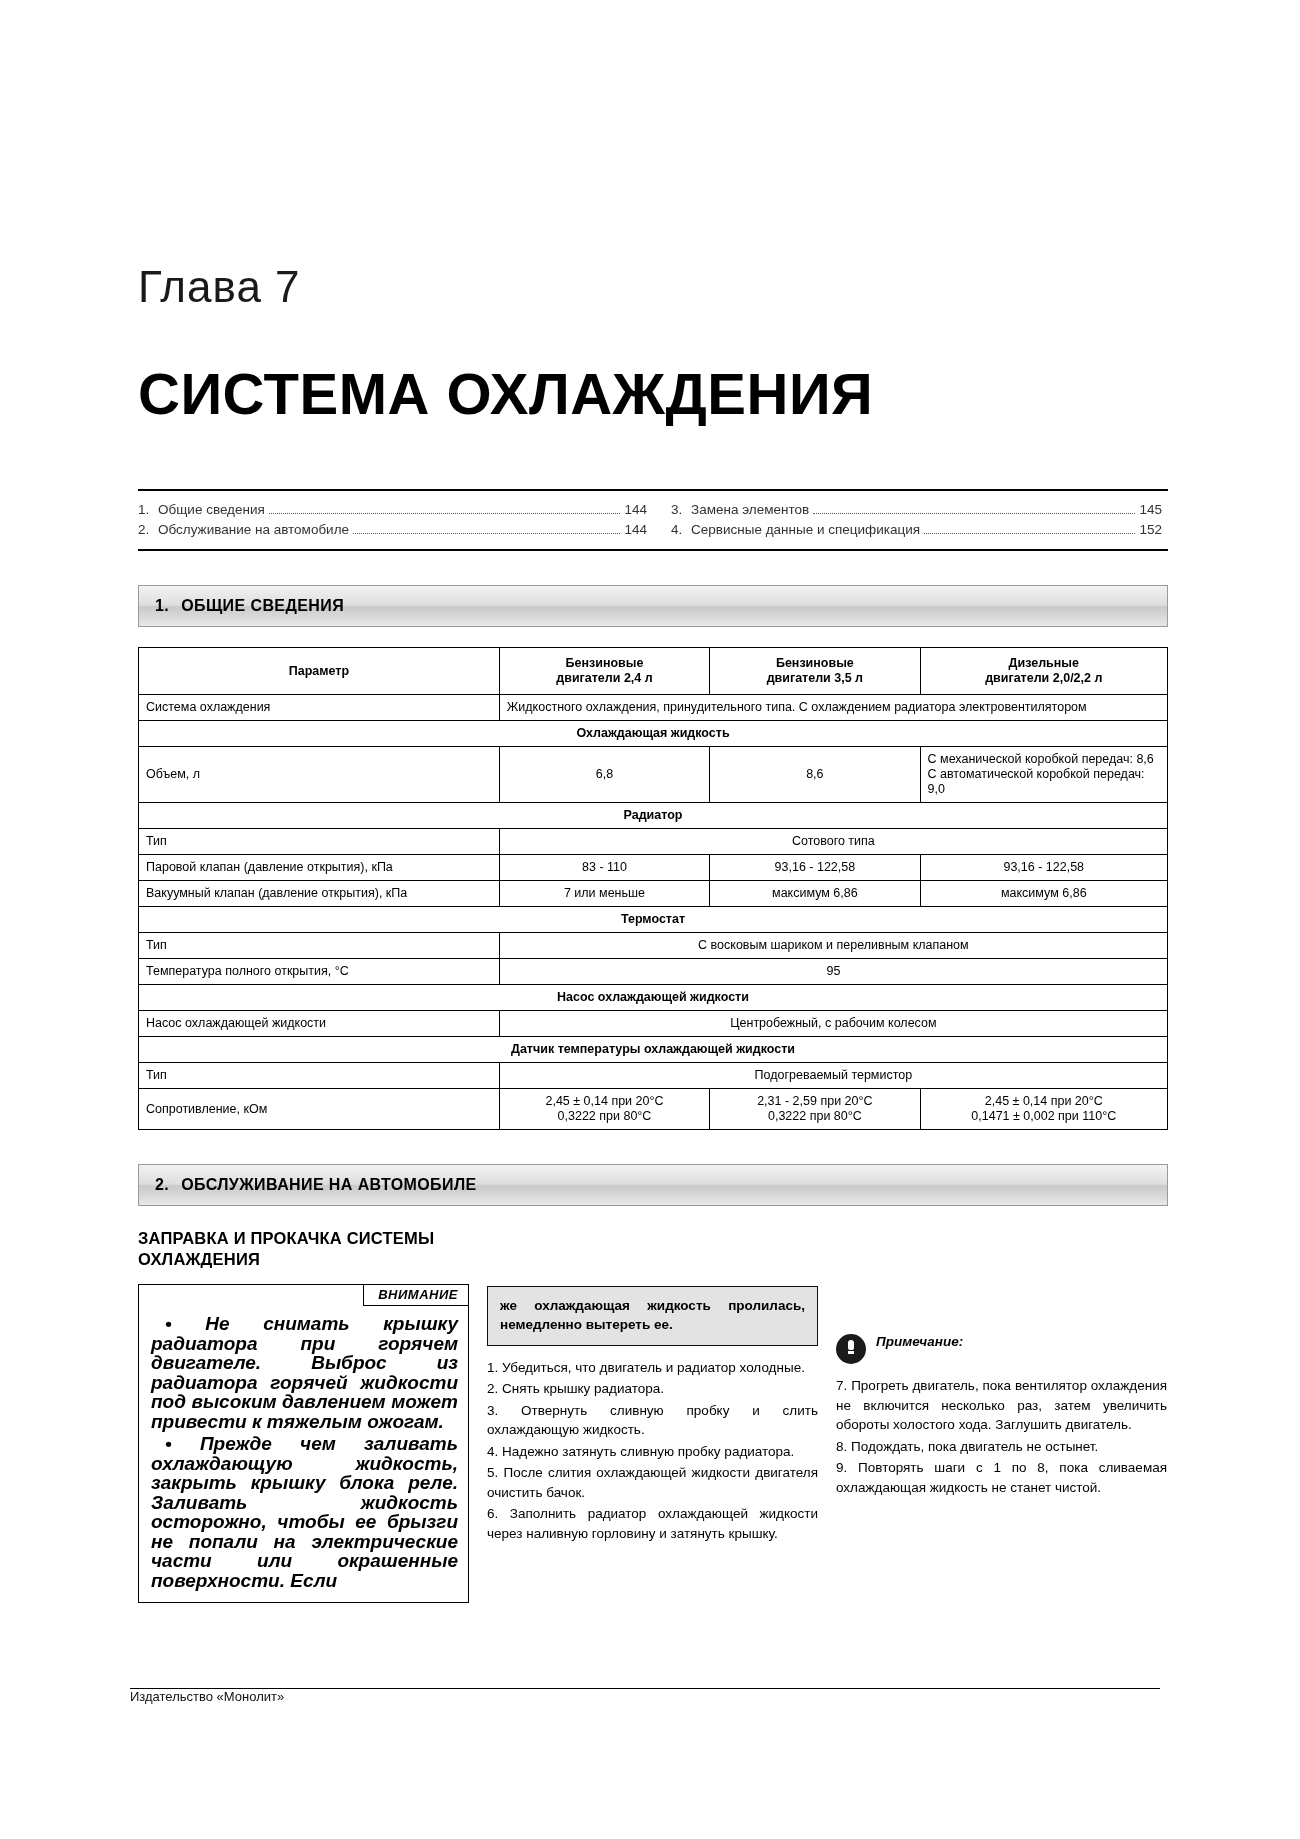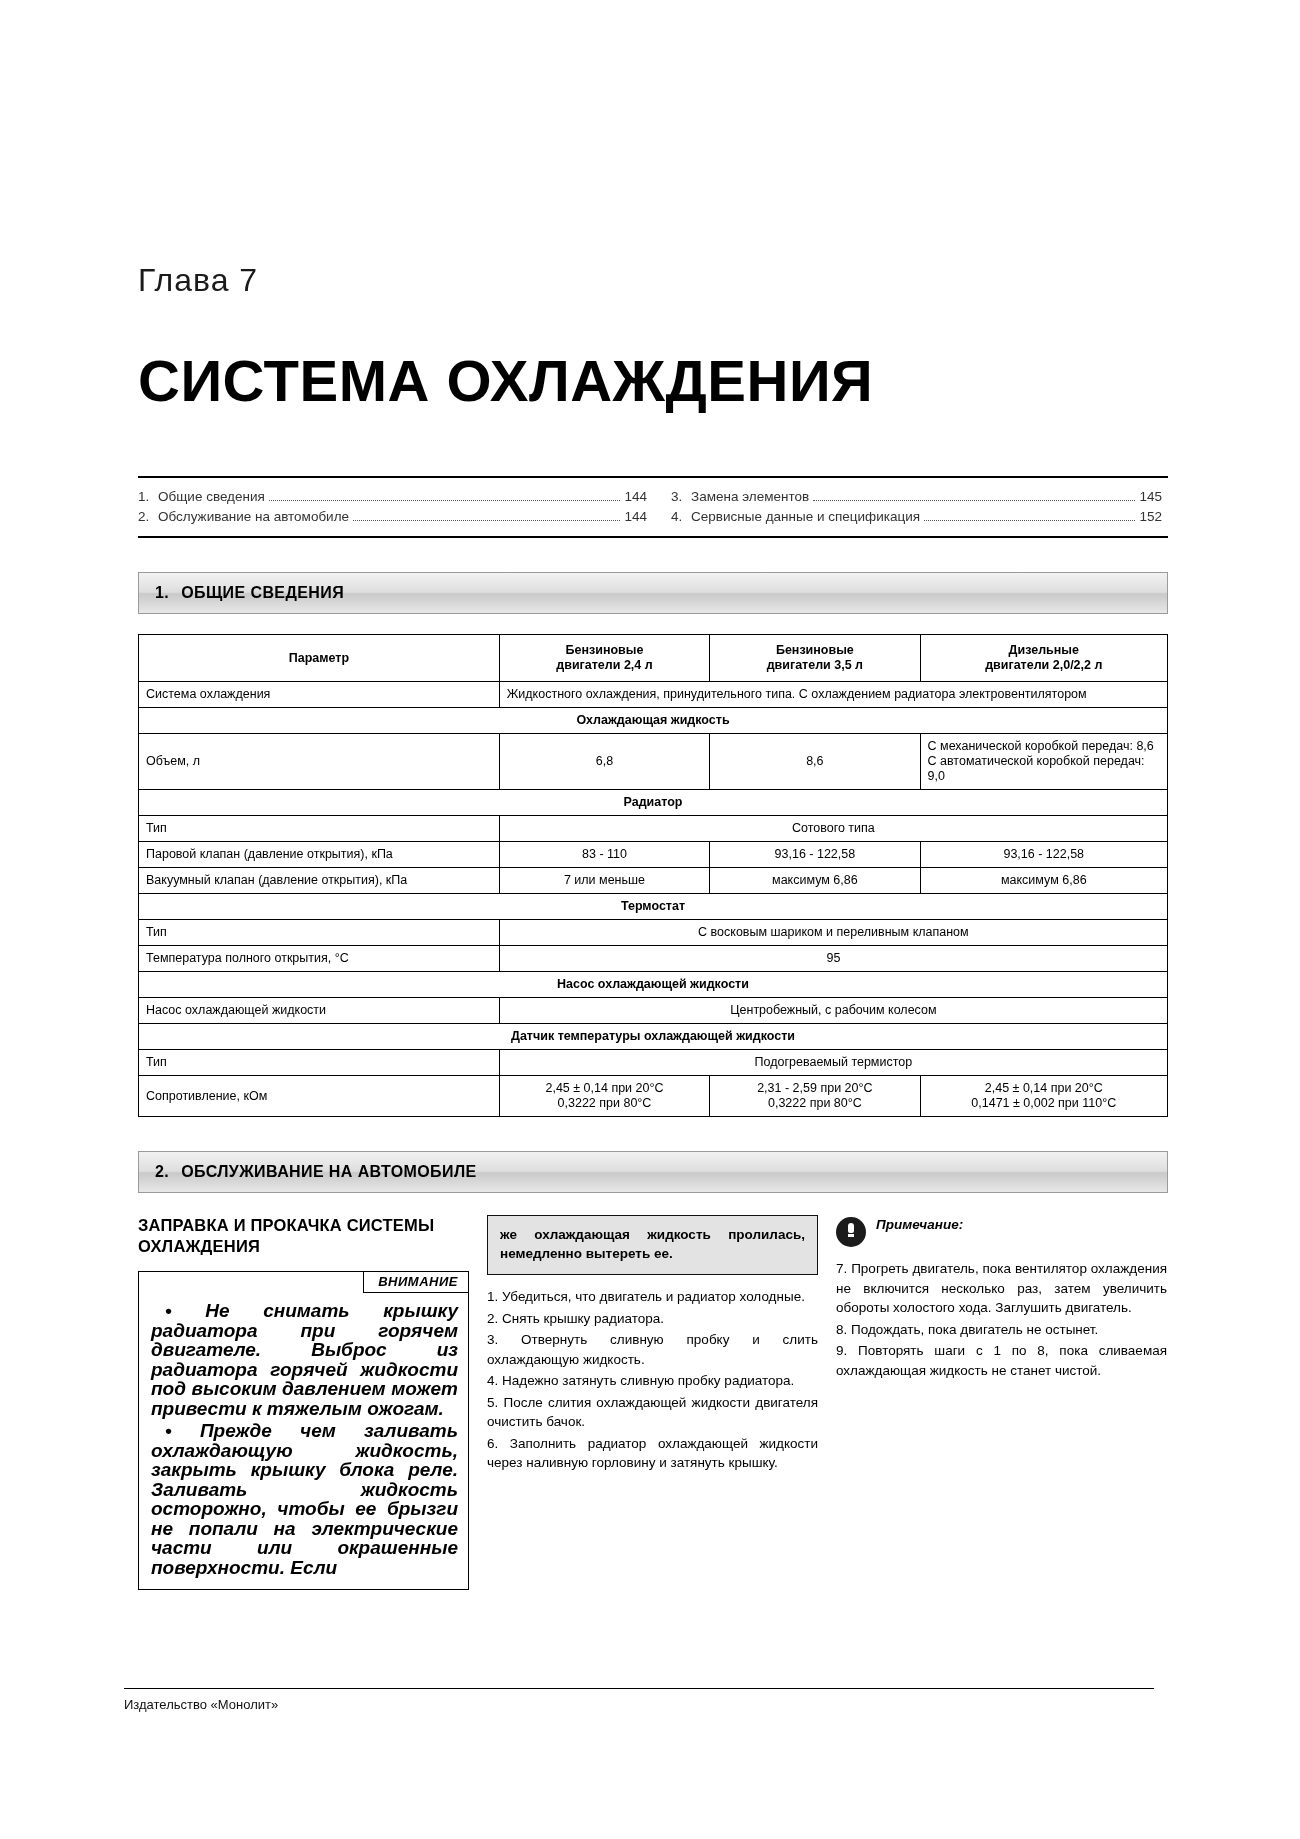--- a/index.html
+++ b/index.html
@@ -23,21 +23,21 @@
   }
   .content {
     position: absolute;
     left: 138px;
     top: 0;
     width: 1030px;
   }
 
   
   .chapter-num {
-    font-size: 32px;
+    font-size: 44px;
     font-weight: 400;
     letter-spacing: 1px;
     margin-top: 262px;
     color: #1a1a1a;
   }
   .chapter-title {
     font-size: 58px;
     font-weight: bold;
     letter-spacing: 0.5px;
     margin-top: 48px;
@@ -119,20 +119,21 @@
   .col1 { width: 322px; }
   .col2 { width: 184px; }
   .col3 { width: 184px; }
   .col4 { width: 218px; }
 
   
   .cols {
     margin-top: 22px;
     display: flex;
     gap: 18px;
+    align-items: center;
   }
   .col {
     width: 331px;
     box-sizing: border-box;
   }
   .sub-title {
     font-weight: bold;
     font-size: 16.5px;
     line-height: 21px;
     letter-spacing: 0.2px;
@@ -218,25 +219,24 @@
     font-style: italic;
     font-weight: bold;
     font-size: 13.5px;
     line-height: 19.5px;
     text-align: justify;
   }
   .note-title { font-style: italic; font-weight: bold; }
 
   .footer {
     position: absolute;
-    left: 124px;
+    left: 130px;
     top: 1688px;
     width: 1030px;
     border-top: 1.5px solid #000;
-    padding-top: 8px;
     font-size: 13px;
     color: #111;
   }
 </style>
 </head>
 <body>
 
 <div class="page">
   <div class="content">
 

